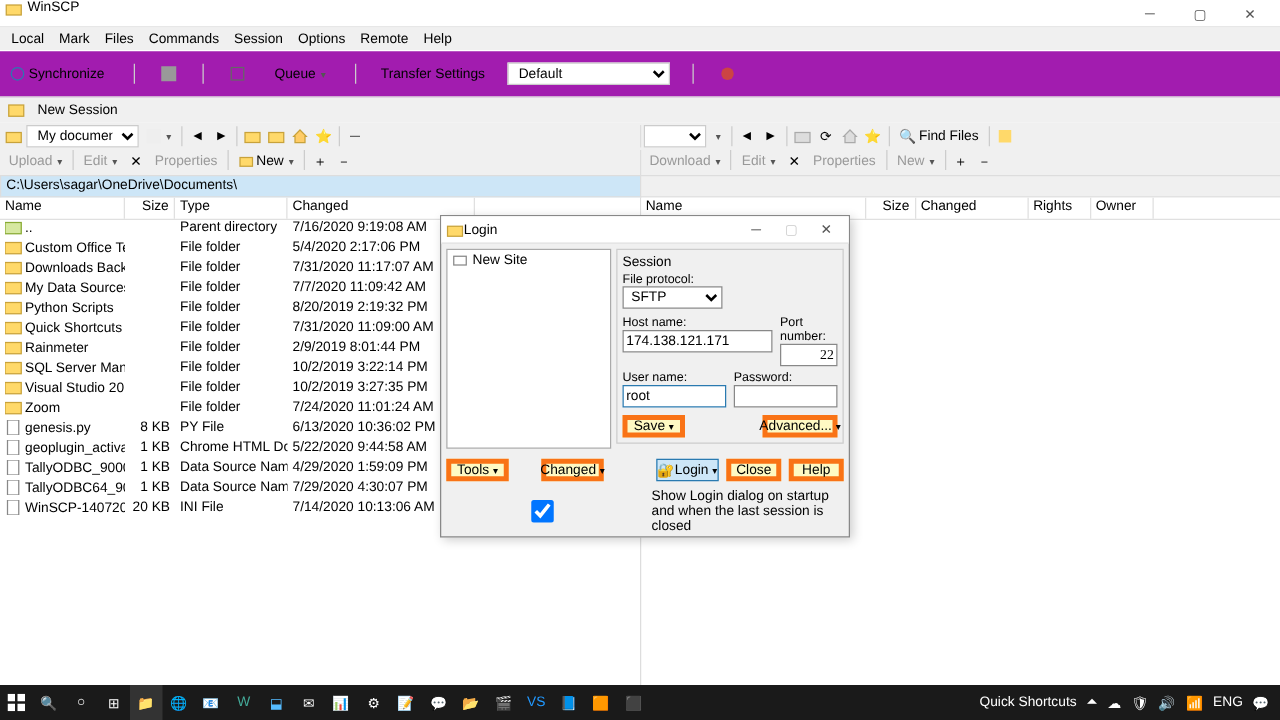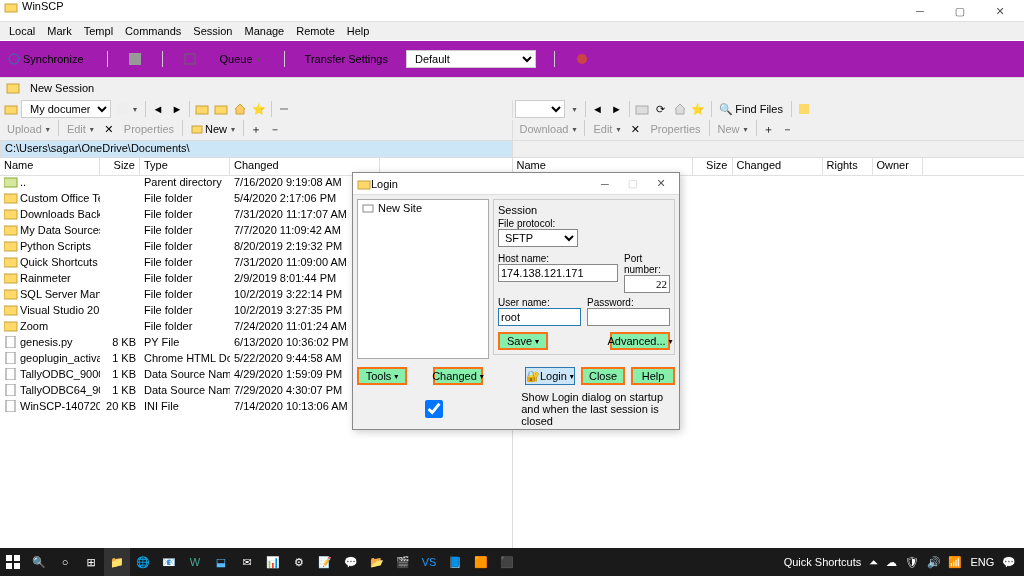--- a/index.html
+++ b/index.html
@@ -47,21 +47,21 @@
 .dialog .dtitle .db { width:28px; text-align:center; color:#555; }
 .dialog .dbody { display:flex; padding:4px; gap:4px; }
 .dialog .sitelist { width:132px; height:160px; background:#fff; border:1px solid #aaa; font-size:11px; }
 .dialog .sitelist .newsite { padding:2px 4px; display:flex; align-items:center; gap:4px; }
 .dialog .form { flex:1; display:flex; flex-direction:column; gap:2px; }
 .dialog .grp { border:1px solid #ccc; padding:4px; }
 .dialog .grp .gtitle { font-size:11px; margin-bottom:2px; }
 .dialog label { font-size:10px; display:block; }
 .dialog select, .dialog input { width:100%; height:18px; border:1px solid #888; font-size:11px; padding:0 2px; background:#fff; }
 .dialog .row2 { display:flex; gap:6px; }
-.dialog .btn { height:18px; border:2px solid #f97316; background:#86efac; padding:0 6px; font-size:11px; display:flex; align-items:center; justify-content:center; }
+.dialog .btn { height:18px; border:4px solid #f97316; background:#fef9c3; padding:0 6px; font-size:11px; display:flex; align-items:center; justify-content:center; }
 .dialog .btn.drop::after { content:"▾"; font-size:8px; margin-left:3px; }
 .dialog .dbottom { padding:4px; display:flex; align-items:center; gap:2px; }
 .dialog .dbottom .btns { margin-left:auto; display:flex; gap:6px; }
 .dialog .loginbtn { background:#cde6f7; border:1px solid #2a7ab0; }
 .dialog .check { display:flex; align-items:center; gap:12px; padding:2px 6px; font-size:10px; }
 
 svg { display:block; }
 .folder { fill:#ffd96a; stroke:#c8a23a; }
 .file { fill:#fff; stroke:#888; }
 </style>
@@ -76,24 +76,24 @@
     </span>
   <span class="title">WinSCP</span>
   <span class="wbtn">─</span>
   <span class="wbtn">▢</span>
   <span class="wbtn">✕</span>
 </div>
 
 <div class="menubar">
   <span>Local</span>
   <span>Mark</span>
-  <span>Templ</span>
+  <span>Files</span>
   <span>Commands</span>
   <span>Session</span>
-  <span>Manage</span>
+  <span>Options</span>
   <span>Remote</span>
   <span>Help</span>
 </div>
 
 <div class="toolbar1">
   <span class="tbtn">
       <svg width="14" height="14">
         <circle cx="7" cy="7" r="5" fill="none" stroke="#2a7ab0"></circle>
       </svg>
       <span>Synchronize</span>

